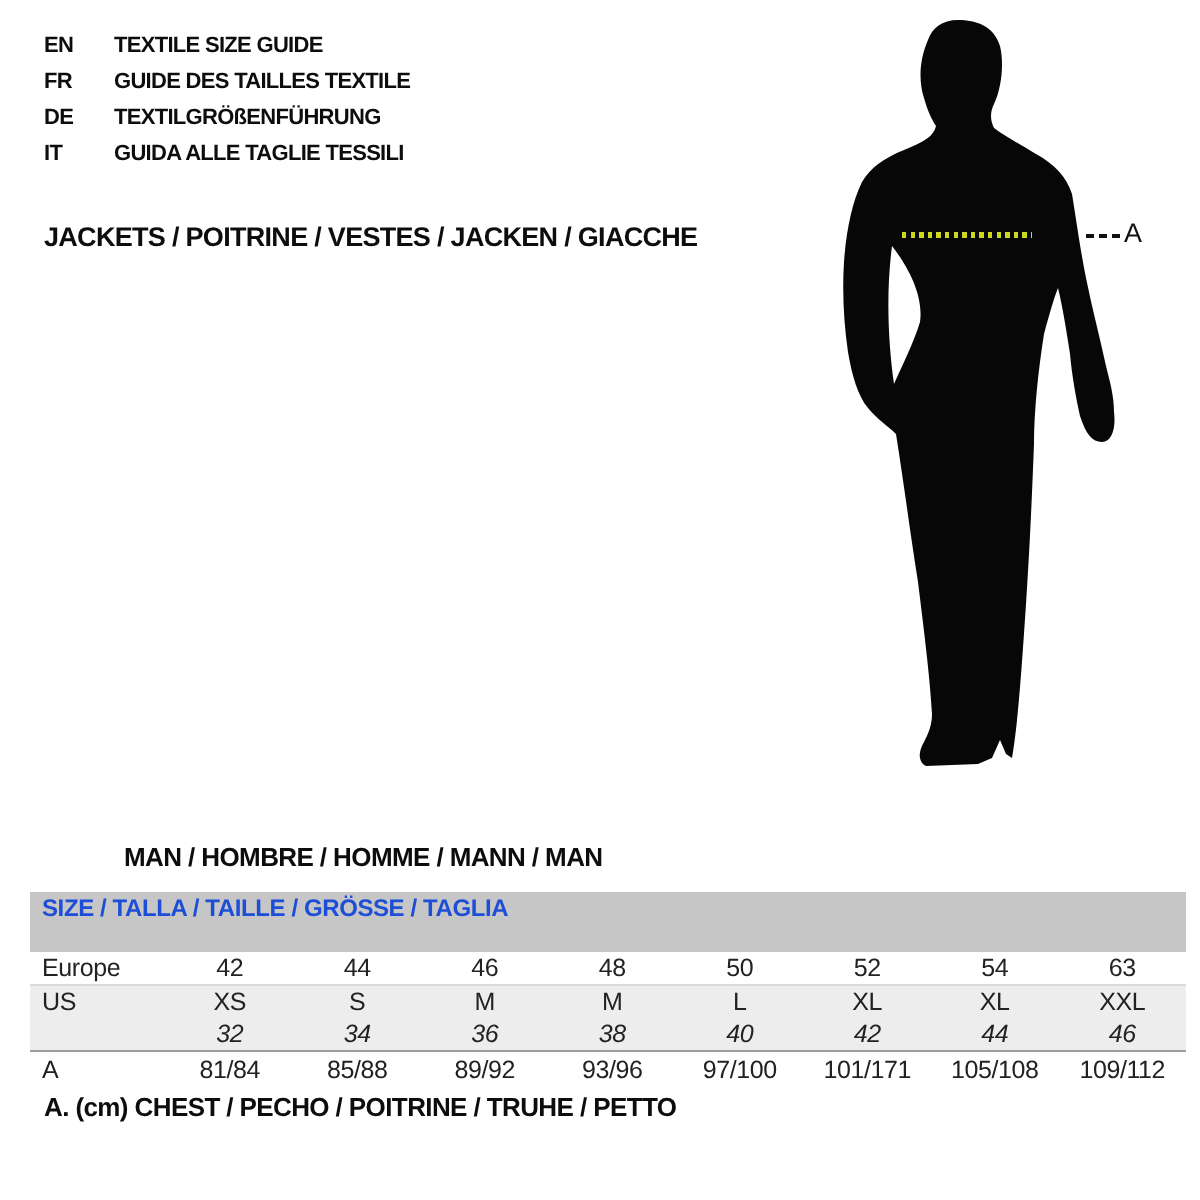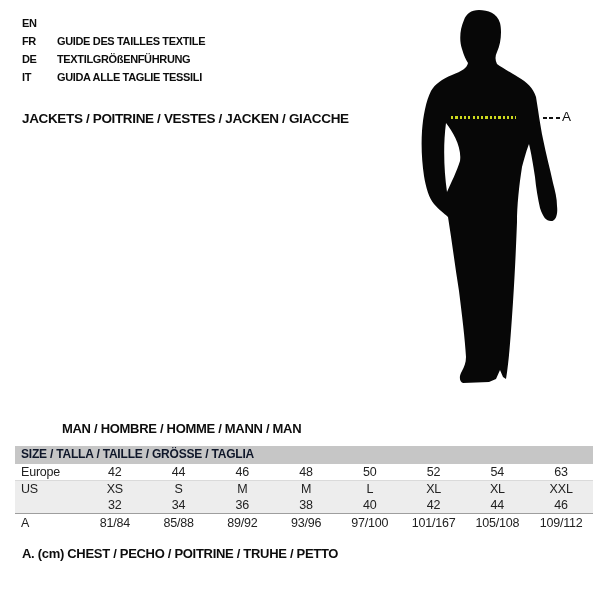--- a/index.html
+++ b/index.html
@@ -22,38 +22,39 @@
   .measure-dashes{position:absolute;left:543px;top:117px;width:17px;height:2px;
     background:repeating-linear-gradient(90deg,#111 0 4px,transparent 4px 6.5px);}
   .measure-label{position:absolute;left:562px;top:109px;font-size:13.5px;font-weight:400;color:#111;}
   
   .section-title{position:absolute;left:22px;top:421px;height:16px;line-height:16px;
     font-weight:700;font-size:13px;letter-spacing:-0.3px;padding-left:40px;}
   .footer-note{position:absolute;left:22px;top:546px;height:16px;line-height:16px;
     font-weight:700;font-size:13px;letter-spacing:-0.3px;}
   
   .size-table{position:absolute;left:15px;top:446px;width:578px;}
-  .size-table-header{height:18px;line-height:17px;background:#c6c6c6;
-    font-weight:700;font-size:12px;letter-spacing:-0.2px;color:#0f172a;padding-left:6px;
+  .size-table-header{height:30px;line-height:17px;background:#c6c6c6;
+    font-weight:700;font-size:12px;letter-spacing:-0.2px;color:#1d4ed8;padding-left:6px;
     box-sizing:border-box;}
   .trow{display:grid;grid-template-columns:68px repeat(8,1fr);align-items:center;
     font-size:12.5px;letter-spacing:-0.2px;color:#222;box-sizing:border-box;}
   .trow-0{height:17px;background:#ffffff;border-bottom:1px solid #dadada;}
   .trow-1{height:16px;}
-  .trow-2{height:16px;}
+  .trow-2{height:16px;font-style:italic;}
   .trow-3{height:18px;background:#ffffff;border-top:1px solid #9e9e9e;}
   .tcell{text-align:center;}
   .tcell.label{text-align:left;padding-left:6px;}
 </style>
 </head>
 <body>
 
 <div class="lang-block">
   <div class="lang-row">
     <span class="lang-code">EN</span>
+    <span class="lang-text">TEXTILE SIZE GUIDE</span>
   </div>
   <div class="lang-row">
     <span class="lang-code">FR</span>
     <span class="lang-text">GUIDE DES TAILLES TEXTILE</span>
   </div>
   <div class="lang-row">
     <span class="lang-code">DE</span>
     <span class="lang-text">TEXTILGRÖßENFÜHRUNG</span>
   </div>
   <div class="lang-row">
@@ -150,20 +151,20 @@
         <div class="tcell">44</div>
         <div class="tcell">46</div>
       </div>
       <div class="trow trow-3">
         <div class="tcell label">A</div>
         <div class="tcell">81/84</div>
         <div class="tcell">85/88</div>
         <div class="tcell">89/92</div>
         <div class="tcell">93/96</div>
         <div class="tcell">97/100</div>
-        <div class="tcell">101/167</div>
+        <div class="tcell">101/171</div>
         <div class="tcell">105/108</div>
         <div class="tcell">109/112</div>
       </div>
     </div>
 </div>
 
 <div class="footer-note">A. (cm) CHEST / PECHO / POITRINE / TRUHE / PETTO</div>
 
 </body></html>

